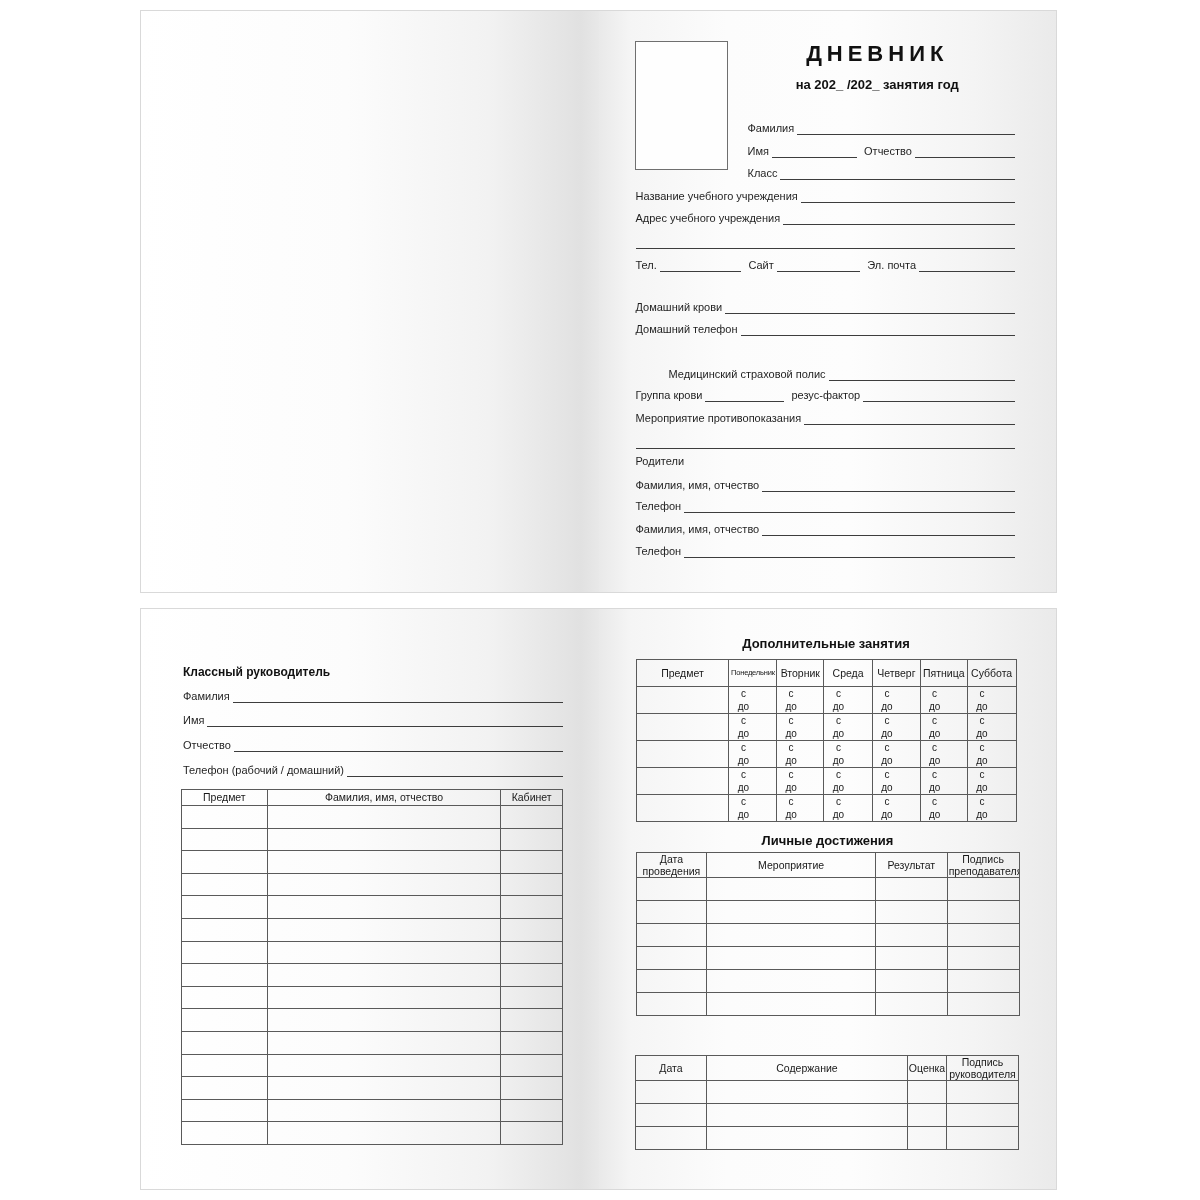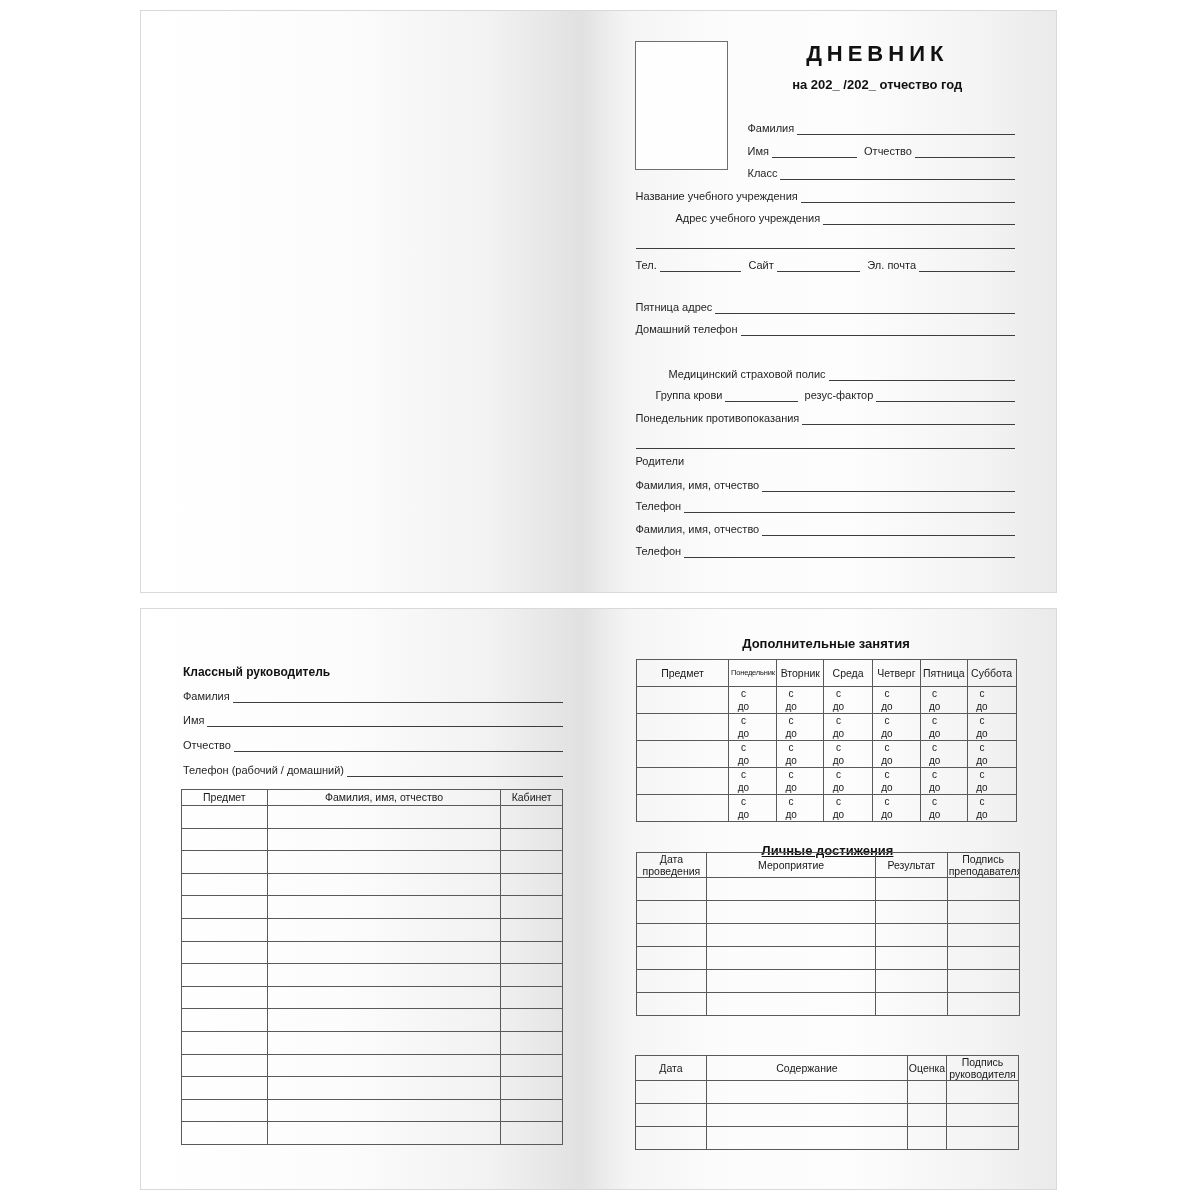--- a/index.html
+++ b/index.html
@@ -42,75 +42,75 @@
 </head>
 <body>
 
 <div class="canvas">
 
   <div class="spread" id="spread-top">
     <div class="page pg-left"></div>
     <div class="page pg-right">
       <div class="photo-box"></div>
       <div class="cover-title">ДНЕВНИК</div>
-      <div class="cover-sub">на 202_ /202_ отчество год</div>
+      <div class="cover-sub">на 202_ /202_ занятия год</div>
       <div>
           <div class="form-row" style="top: 110px; left: 149px; right: 41px;">
             <span class="seg-label">Фамилия</span>
             <span class="seg-line" style="flex-grow: 1;"></span>
           </div>
           <div class="form-row" style="top: 133px; left: 149px; right: 41px;">
             <span class="seg-label">Имя</span>
             <span class="seg-line" style="flex-grow: 0.85;"></span>
             <span class="seg-label">Отчество</span>
             <span class="seg-line" style="flex-grow: 1;"></span>
           </div>
           <div class="form-row" style="top: 155px; left: 149px; right: 41px;">
             <span class="seg-label">Класс</span>
             <span class="seg-line" style="flex-grow: 1;"></span>
           </div>
           <div class="form-row" style="top: 178px; left: 37px; right: 41px;">
             <span class="seg-label">Название учебного учреждения</span>
             <span class="seg-line" style="flex-grow: 1;"></span>
           </div>
-          <div class="form-row" style="top: 200px; left: 37px; right: 41px; margin-left: 40px;">
+          <div class="form-row" style="top: 200px; left: 37px; right: 41px;">
             <span class="seg-label">Адрес учебного учреждения</span>
             <span class="seg-line" style="flex-grow: 1;"></span>
           </div>
           <div class="form-row" style="top: 224px; left: 37px; right: 41px;">
             <span class="seg-line" style="flex-grow: 1;"></span>
           </div>
           <div class="form-row" style="top: 247px; left: 37px; right: 41px;">
             <span class="seg-label">Тел.</span>
             <span class="seg-line" style="flex-grow: 0.85;"></span>
             <span class="seg-label">Сайт</span>
             <span class="seg-line" style="flex-grow: 0.87;"></span>
             <span class="seg-label">Эл. почта</span>
             <span class="seg-line" style="flex-grow: 1;"></span>
           </div>
           <div class="form-row" style="top: 289px; left: 37px; right: 41px;">
-            <span class="seg-label">Пятница адрес</span>
+            <span class="seg-label">Домашний крови</span>
             <span class="seg-line" style="flex-grow: 1;"></span>
           </div>
           <div class="form-row" style="top: 311px; left: 37px; right: 41px;">
             <span class="seg-label">Домашний телефон</span>
             <span class="seg-line" style="flex-grow: 1;"></span>
           </div>
           <div class="form-row" style="top: 356px; left: 37px; right: 41px; margin-left: 33px;">
             <span class="seg-label">Медицинский страховой полис</span>
             <span class="seg-line" style="flex-grow: 1;"></span>
           </div>
-          <div class="form-row" style="top: 377px; left: 37px; right: 41px; margin-left: 20px;">
+          <div class="form-row" style="top: 377px; left: 37px; right: 41px;">
             <span class="seg-label">Группа крови</span>
             <span class="seg-line" style="flex-grow: 0.52;"></span>
             <span class="seg-label">резус-фактор</span>
             <span class="seg-line" style="flex-grow: 1;"></span>
           </div>
           <div class="form-row" style="top: 400px; left: 37px; right: 41px;">
-            <span class="seg-label">Понедельник противопоказания</span>
+            <span class="seg-label">Мероприятие противопоказания</span>
             <span class="seg-line" style="flex-grow: 1;"></span>
           </div>
           <div class="form-row" style="top: 424px; left: 37px; right: 41px;">
             <span class="seg-line" style="flex-grow: 1;"></span>
           </div>
           <div class="form-row" style="top: 443px; left: 37px; right: 41px;">
             <span class="seg-label">Родители</span>
           </div>
           <div class="form-row" style="top: 467px; left: 37px; right: 41px;">
             <span class="seg-label">Фамилия, имя, отчество</span>
@@ -466,21 +466,21 @@
                   <div class="tl">
                     <div>с</div>
                     <div>до</div>
                   </div>
                 </td>
               </tr>
             </tbody>
           </table>
         </div>
 
-      <div class="sec-title" style="left:37px;width:384px;top:234px;text-decoration:underline;">Личные достижения</div>
+      <div class="sec-title" style="left:37px;width:384px;top:224px;">Личные достижения</div>
       <div class="tbl-wrap" style="left:37px;top:243px;width:384px;">
           <table>
             <colgroup>
               <col style="width: 18.5%;">
               <col style="width: 44%;">
               <col style="width: 18.75%;">
               <col style="width: 18.75%;">
             </colgroup>
             <thead>
               <tr style="height: 22px; margin-top: 7px;">

